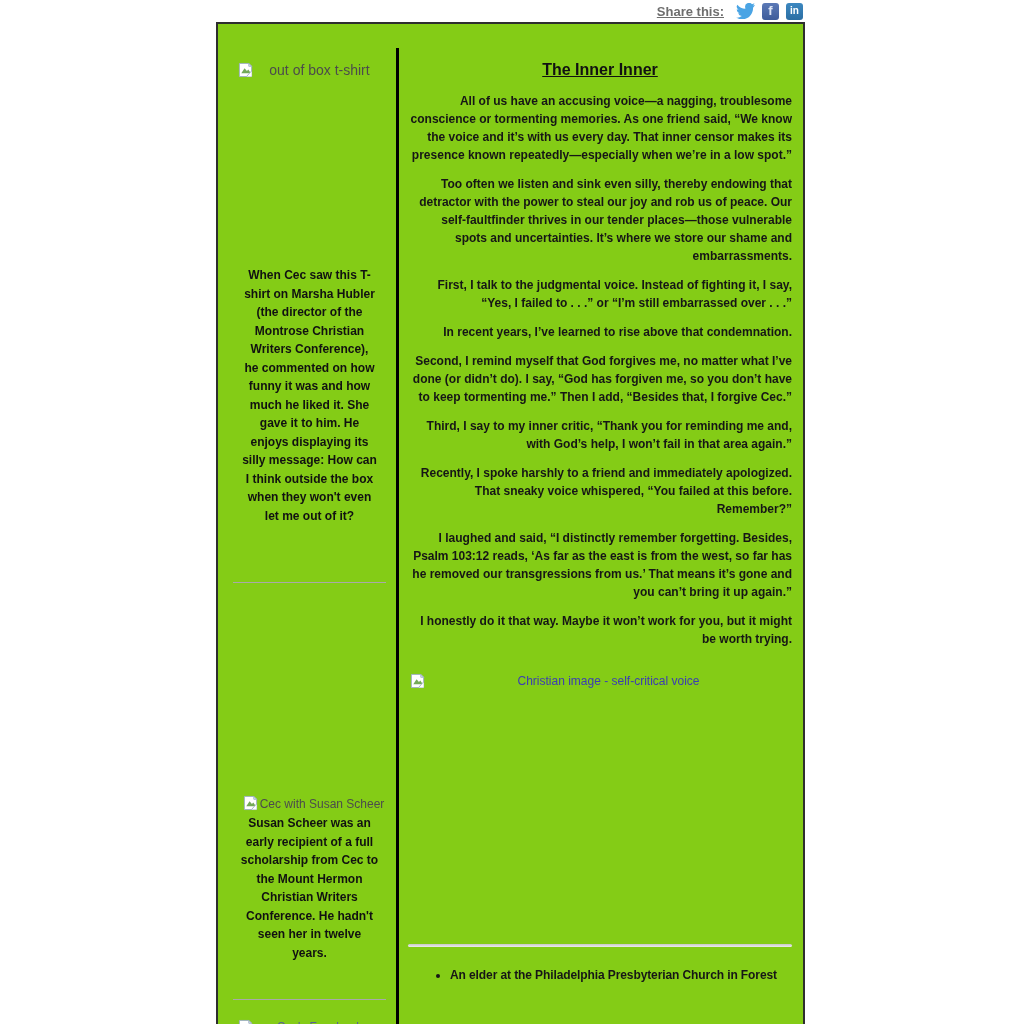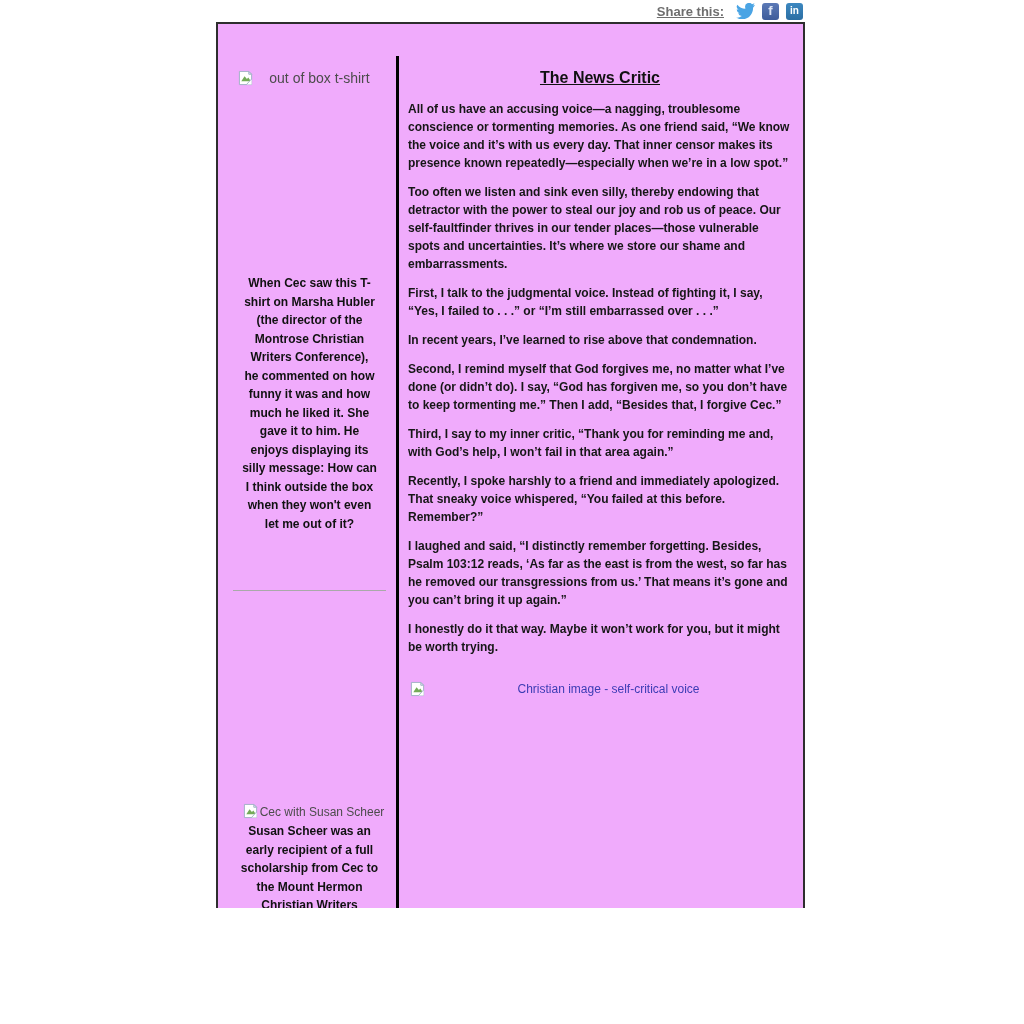--- a/index.html
+++ b/index.html
@@ -12,23 +12,23 @@
   .share-label { font-size:13px; font-weight:bold; color:#6e6e6e; margin-right:5px;text-decoration:underline; }
   .icon-btn { width:17px; height:17px; display:flex; align-items:center; justify-content:center;
     text-decoration:none; cursor:pointer; }
   .icon-btn.tw { width:19px; }
   .icon-btn.fb { background:linear-gradient(#5b79b6,#3e5c9a); border-radius:3px;
     color:#dfe7f5; font-weight:bold; font-size:13px; line-height:1; padding-bottom:1px; }
   .icon-btn.li { background:linear-gradient(#3c88c0,#2b6ea3); border-radius:3px;
     color:#fff; font-weight:bold; font-size:10px; line-height:1; }
 
   
-  .frame { position:absolute; left:216px; top:22px; width:589px; height:886px;
-    border:2px solid #2e2e2e; border-bottom:none; background:#f0abfc;
-    display:flex; padding-top:32px; overflow:hidden; }
+  .frame { position:absolute; left:216px; top:22px; width:589px; height:1002px;
+    border:2px solid #2e2e2e; border-bottom:none; background:#84cc16;
+    display:flex; padding-top:24px; overflow:hidden; }
 
   .col-left  { flex:0 0 178px; width:178px; padding:0 10px 0 15px; }
   .col-right { flex:1; border-left:3px solid #000; padding:0 11px 0 9px; }
 
   
   .img-ph { position:relative; overflow:hidden; }
   .ph-row { display:flex; align-items:flex-start; }
   .broken-icon { flex:0 0 15px; height:16px; margin-top:1px; }
   .ph-alt { flex:1; text-align:center; font-weight:normal; }
 
@@ -47,21 +47,21 @@
   .cap1 { margin-top:4px; }
   .cap2 { margin-top:3px; }
   hr.side { border:none; border-top:1px solid #a9a9a9; height:0; }
   .hr1 { margin-top:57px; }
   .hr2 { margin-top:37px; }
 
   
   .article-title, .news-title { font-size:16px; font-weight:bold; text-decoration:underline;
     text-align:center; color:#111; }
   .article-title { margin-top:13px; }
-  .article p { font-size:12px; font-weight:bold; line-height:18px; margin-top:11px; color:#161616; }
+  .article p { font-size:12px; font-weight:bold; line-height:18px; margin-top:11px; color:#161616;text-align:right; }
   .article p.first { margin-top:13px; }
 
   hr.main-rule { border:none; height:3px; background:linear-gradient(#c9c9c9,#ececec);
     border-radius:2px; margin-top:4px; }
   .news-title { margin-top:28px; }
   ul.news-list { margin-top:19px; padding-left:42px; list-style:disc; }
   ul.news-list li { font-size:12px; font-weight:bold; line-height:18px;
     letter-spacing:-0.1px; color:#161616; }
 </style>
 </head>
@@ -149,21 +149,21 @@
           <path d="M14.5 9.5 L9 15.5 L14.5 15.5 Z" fill="#fff"></path>
           <path d="M14.5 9.5 L9 15.5" stroke="#9fb0c4"></path>
         </svg>
       </span>
       <span class="ph-alt">Cec's Facebook</span>
     </div>
   </div>
 
   <div class="col-right article">
 
-    <h1 class="article-title">The News Critic</h1>
+    <h1 class="article-title">The Inner Inner</h1>
 
     <p class="first">All of us have an accusing voice—a nagging, troublesome conscience or tormenting memories. As one friend said, “We know the voice and it’s with us every day. That inner censor makes its presence known repeatedly—especially when we’re in a low spot.”</p>
     <p>Too often we listen and sink even silly, thereby endowing that detractor with the power to steal our joy and rob us of peace. Our self-faultfinder thrives in our tender places—those vulnerable spots and uncertainties. It’s where we store our shame and embarrassments.</p>
     <p>First, I talk to the judgmental voice. Instead of fighting it, I say, “Yes, I failed to . . .” or “I’m still embarrassed over . . .”</p>
     <p>In recent years, I’ve learned to rise above that condemnation.</p>
     <p>Second, I remind myself that God forgives me, no matter what I’ve done (or didn’t do). I say, “God has forgiven me, so you don’t have to keep tormenting me.” Then I add, “Besides that, I forgive Cec.”</p>
     <p>Third, I say to my inner critic, “Thank you for reminding me and, with God’s help, I won’t fail in that area again.”</p>
     <p>Recently, I spoke harshly to a friend and immediately apologized. That sneaky voice whispered, “You failed at this before. Remember?”</p>
     <p>I laughed and said, “I distinctly remember forgetting. Besides, Psalm 103:12 reads, ‘As far as the east is from the west, so far has he removed our transgressions from us.’ That means it’s gone and you can’t bring it up again.”</p>
     <p>I honestly do it that way. Maybe it won’t work for you, but it might be worth trying.</p>

